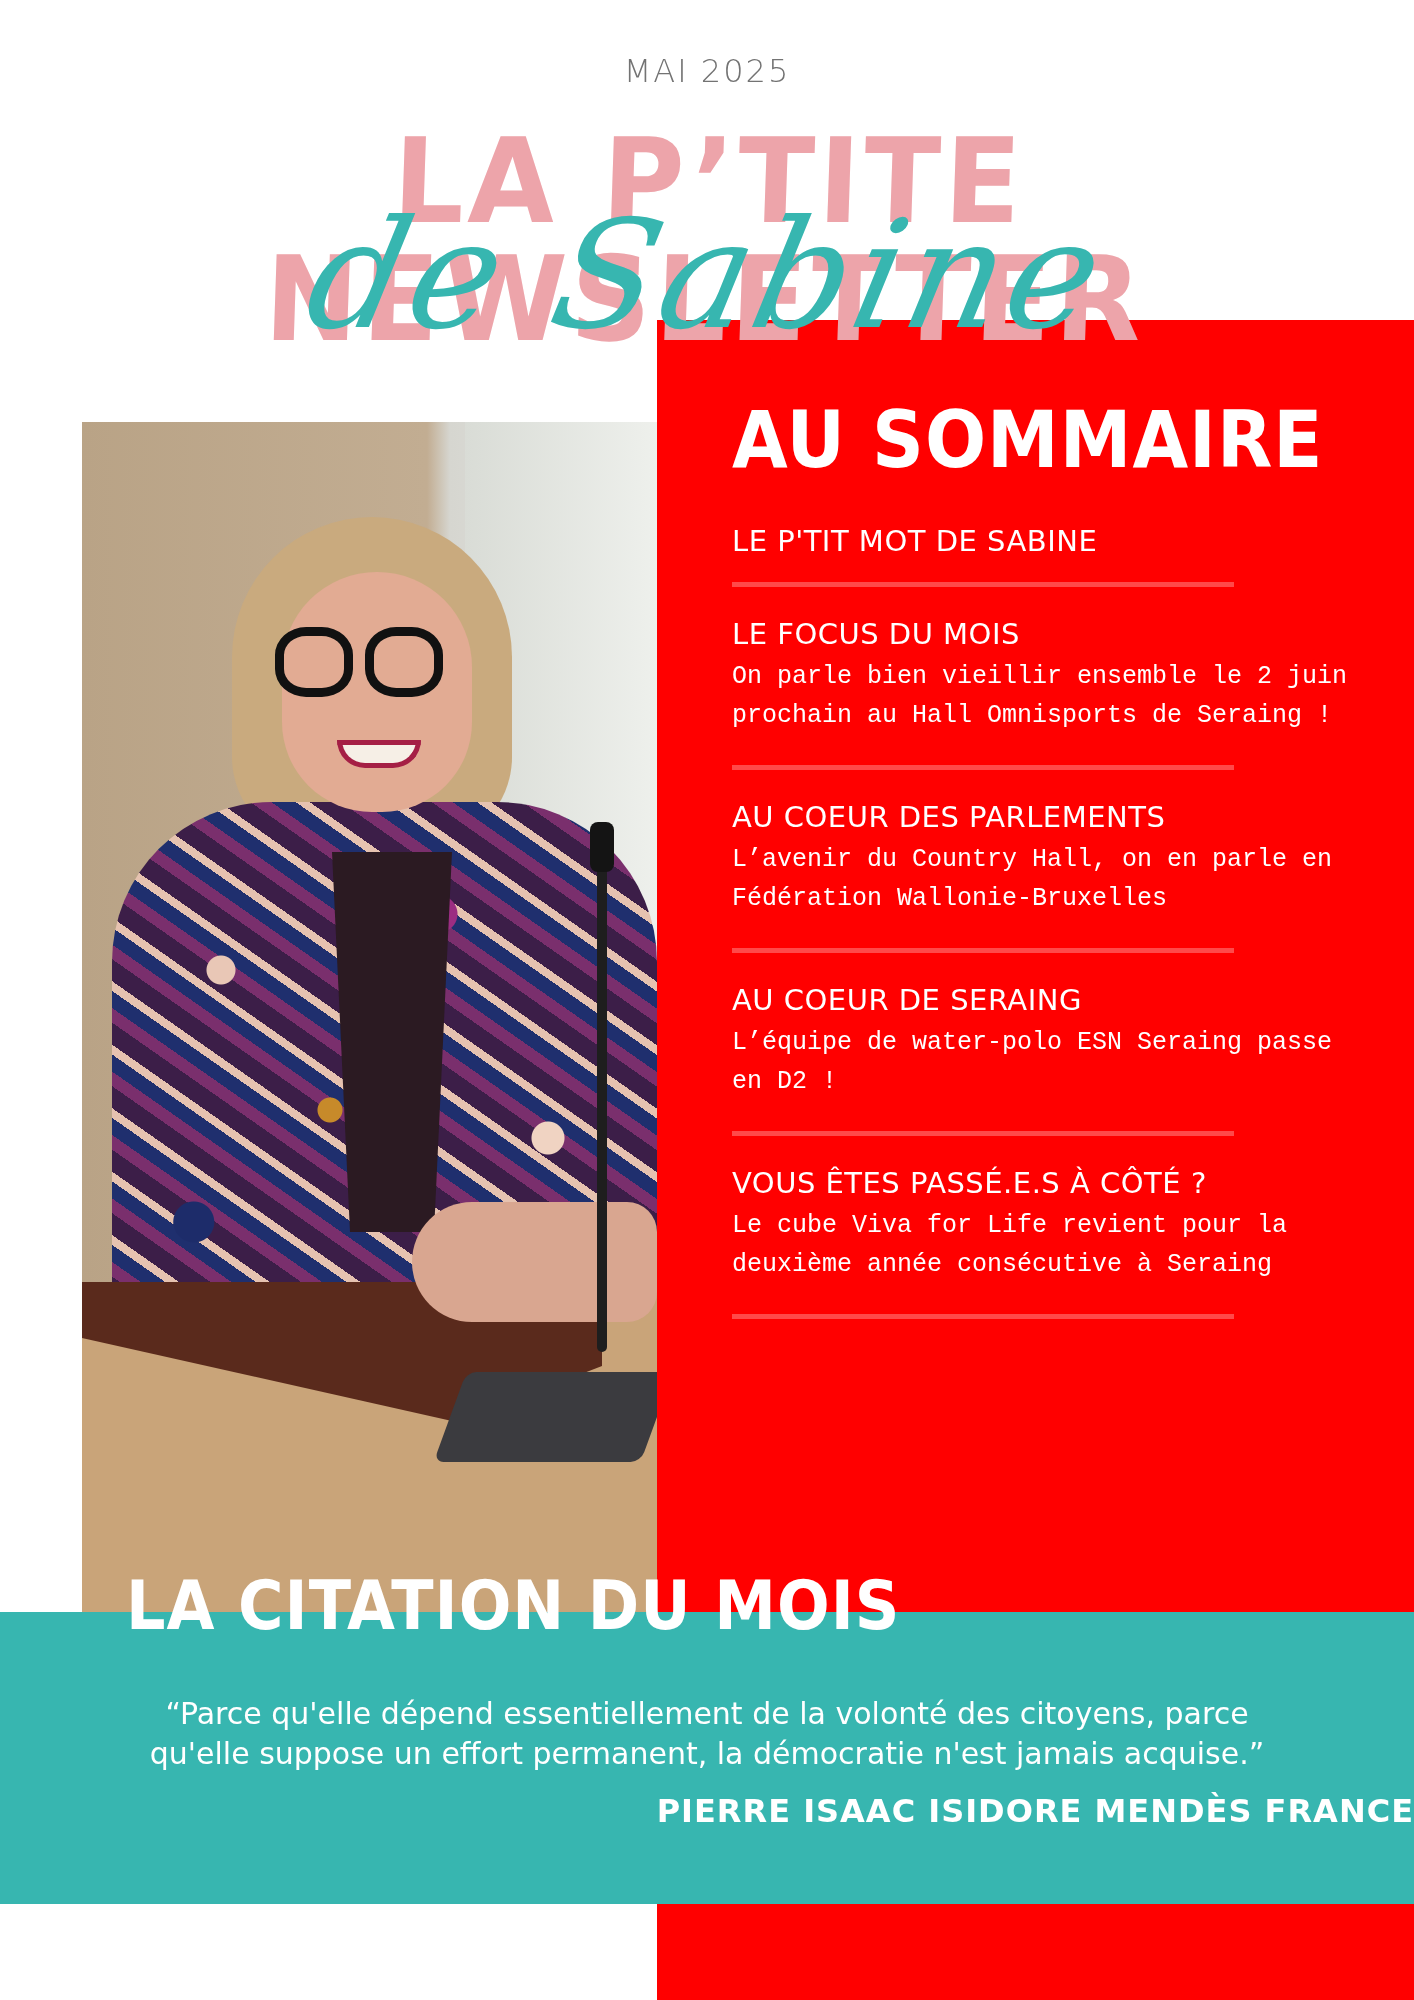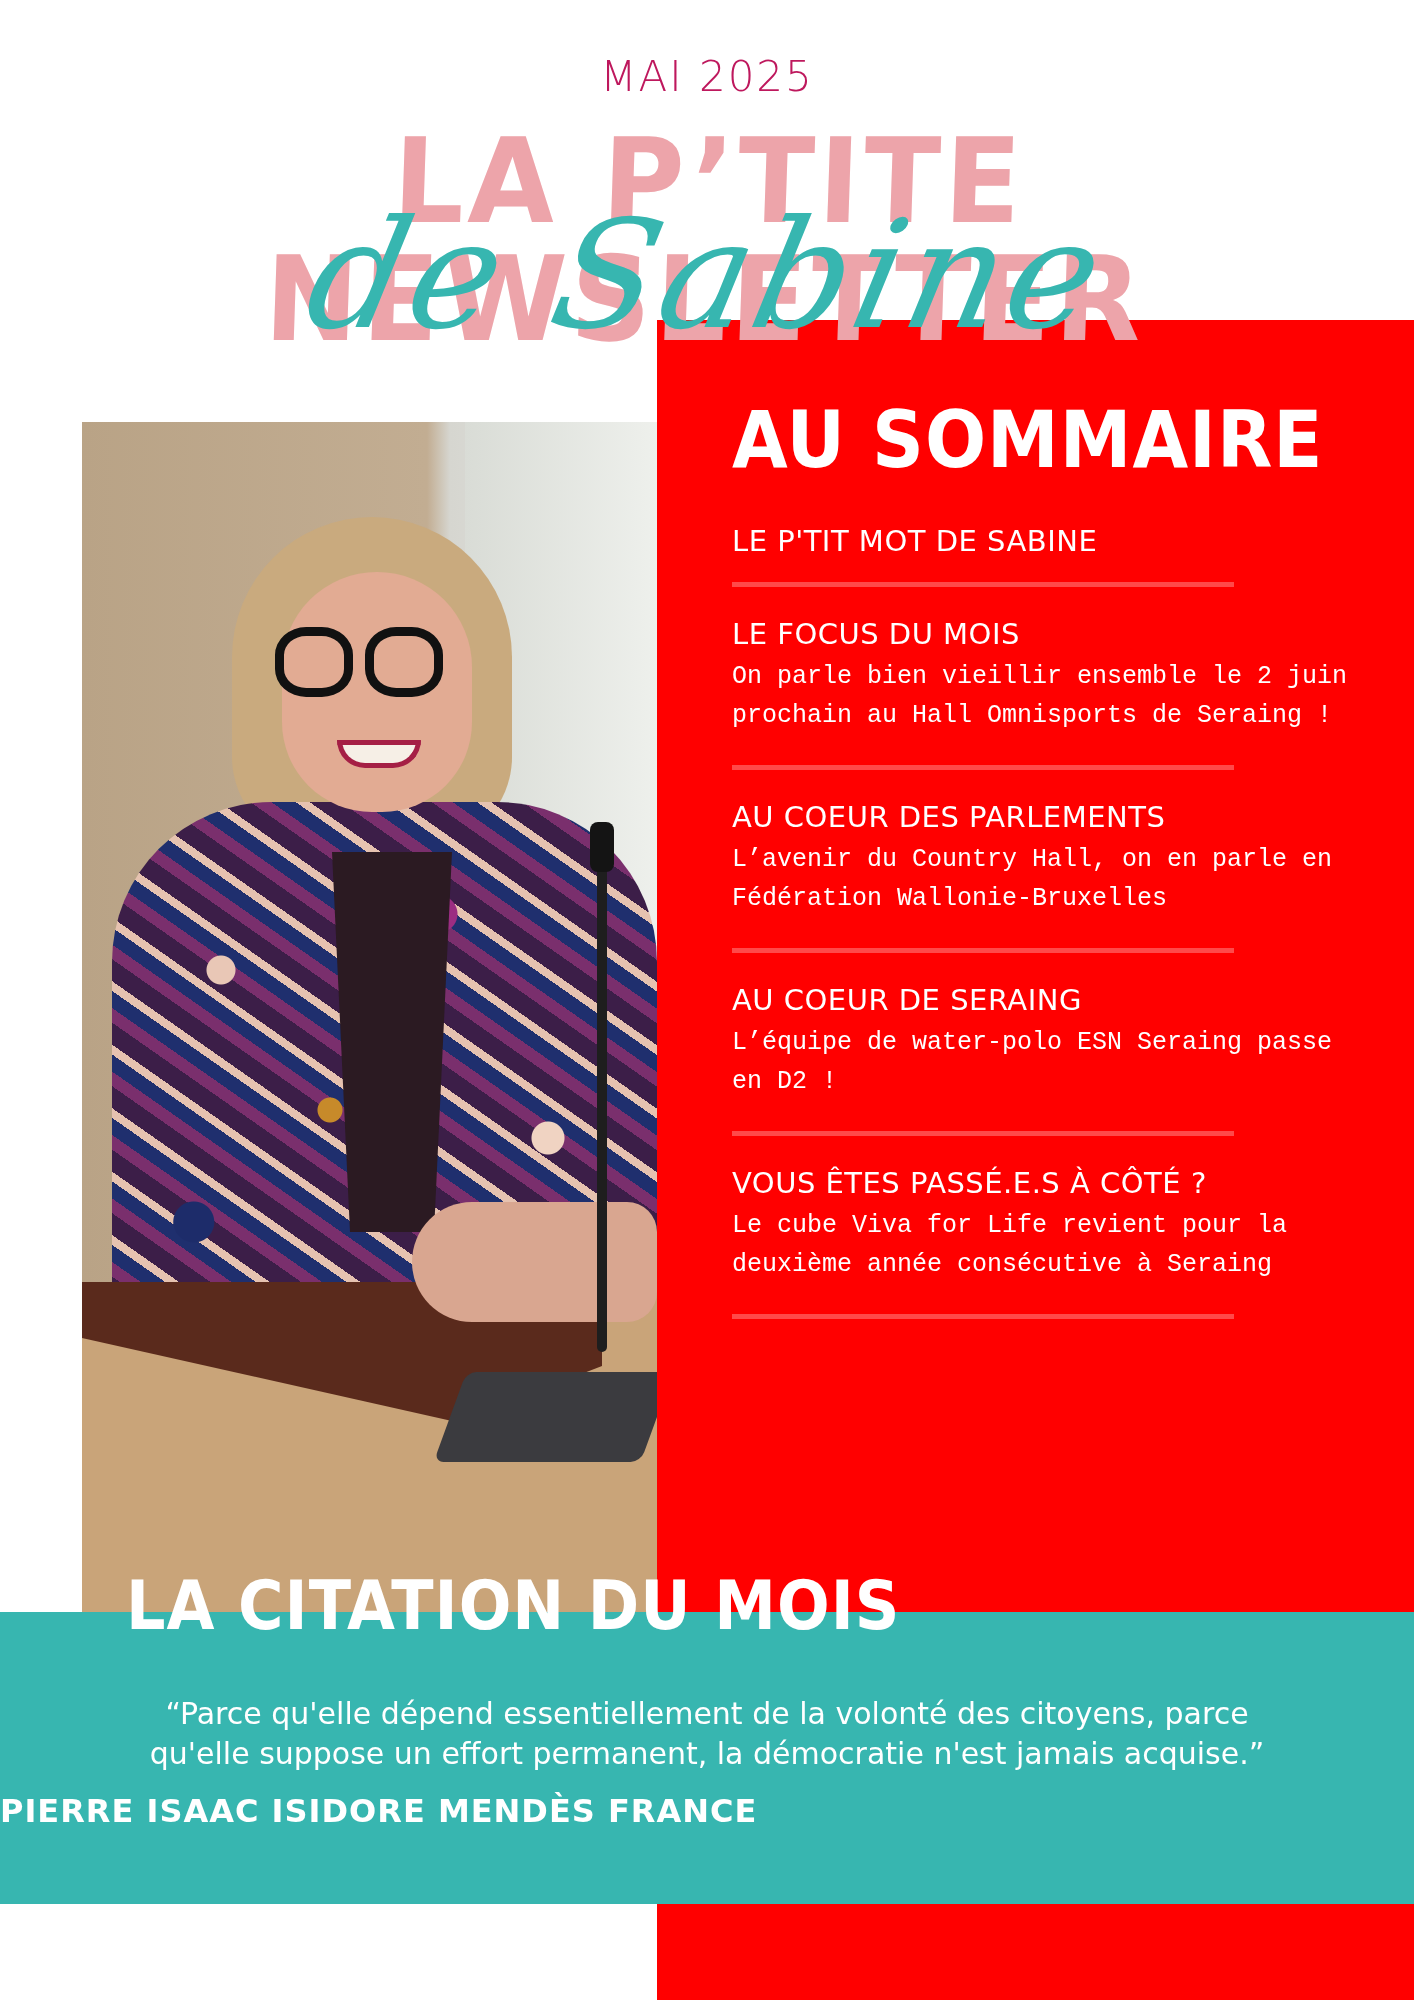--- a/index.html
+++ b/index.html
@@ -1,21 +1,21 @@
 <!DOCTYPE html>
 <html><head>
   <meta charset="utf-8">
   <style>
     * { margin: 0; padding: 0; box-sizing: border-box; }
     html, body { width: 1414px; height: 2000px; background: #ffffff; overflow: hidden; }
     body { position: relative; font-family: "Liberation Sans", sans-serif; }
 
     .date {
       position: absolute; top: 52px; left: 0; width: 1414px; text-align: center;
-      font-family: "DejaVu Sans", sans-serif; font-size: 42px; letter-spacing: 2px; color: #be185d;
+      font-family: "DejaVu Sans", sans-serif; font-size: 32px; letter-spacing: 2px; color: #737373;
       font-weight: 300;
     }
     .title-line1 {
       position: absolute; top: 128px; left: 0; width: 1414px; text-align: center;
       font-family: "DejaVu Sans", sans-serif; font-weight: bold; font-size: 112px;
       letter-spacing: 4px; color: #eda4aa; transform: scaleY(1.05) skewX(-2deg);
       z-index: 3; line-height: 1;
     }
     .title-line2 {
       position: absolute; top: 200px; left: 0; width: 1414px; text-align: center;
@@ -85,21 +85,21 @@
     .quote-title {
       position: absolute; left: 126px; top: 1572px; z-index: 6;
       font-family: "DejaVu Sans", sans-serif; font-weight: bold; font-size: 62px; color: #fff;
       letter-spacing: 1px; line-height: 1; transform: scaleY(1.1); transform-origin: left top;
     }
     .quote-text {
       position: absolute; left: 0; top: 1694px; width: 1414px; text-align: center; z-index: 6;
       font-family: "DejaVu Sans", sans-serif; font-size: 30px; line-height: 40px; color: #fff;
     }
     .quote-author {
-      position: absolute; left: 0; top: 1792px; width: 1414px; text-align: left; z-index: 6;
+      position: absolute; left: 0; top: 1792px; width: 1414px; text-align: right; z-index: 6;
       font-family: "DejaVu Sans", sans-serif; font-weight: bold; font-size: 32px; color: #fff;
       letter-spacing: 1px;
     }
   </style>
 </head>
 <body>
 
 <div class="date">MAI 2025</div>
 <div class="title-line1">LA P’TITE NEWSLETTER</div>
 <div class="title-line2">de Sabine</div>

